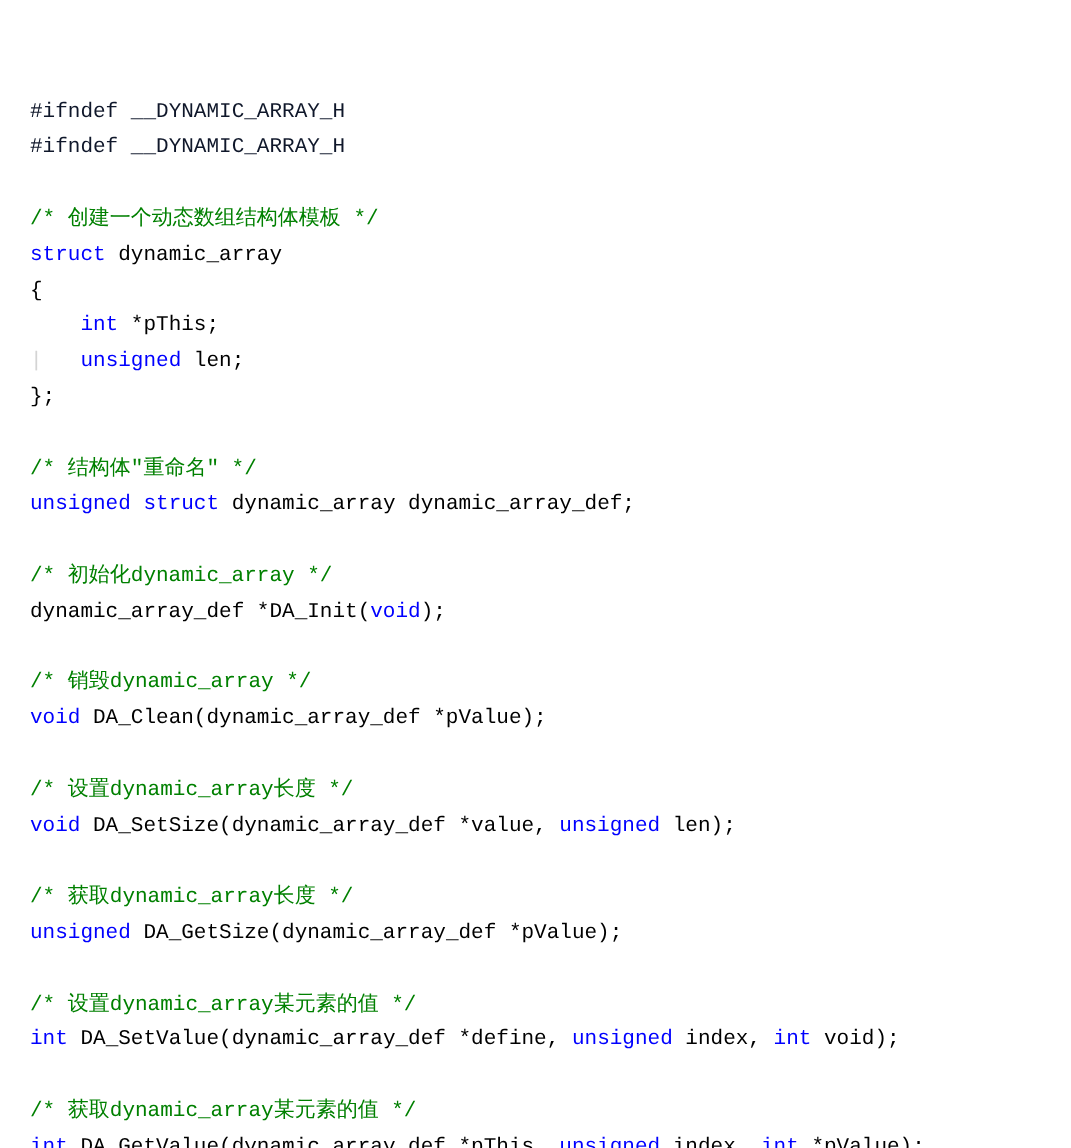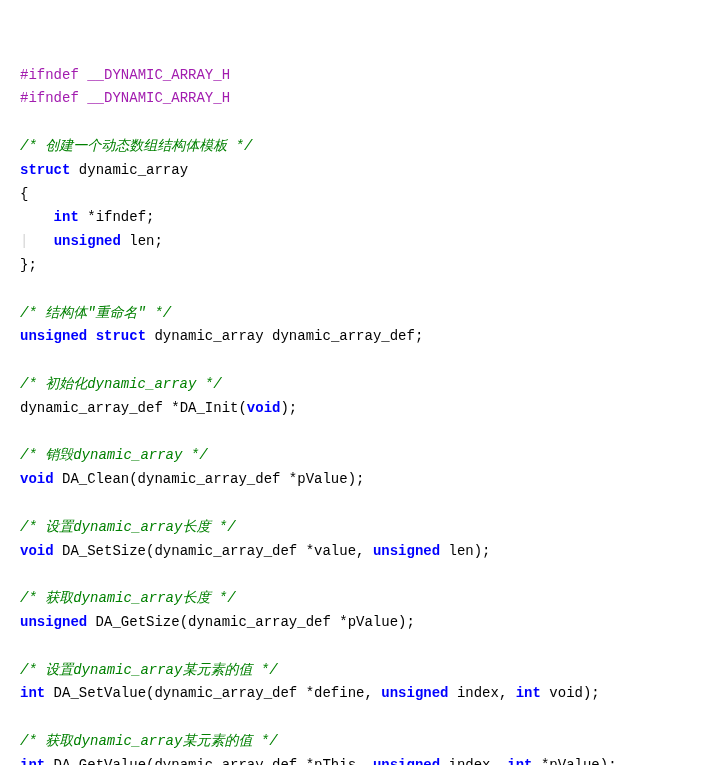--- a/index.html
+++ b/index.html
@@ -5,35 +5,35 @@
     body {
       font-family: Consolas, Monaco, 'Courier New', monospace;
       font-size: 14px;
       line-height: 1.7;
       background: #ffffff;
       margin: 0;
       padding: 16px 20px;
       color: #000000;
       white-space: pre;
     }
-    .preprocessor { color: #a21caf; font-family: Liberation Mono, monospace; }
-    .comment { color: #008000; font-style: italic; }
-    .keyword { color: #0000ff; font-weight: bold; }
+    .preprocessor { color: #0f172a; font-family: Liberation Mono, monospace; }
+    .comment { color: #008000; }
+    .keyword { color: #0000ff; }
     .indent-guide { color: #d4d4d4; }
   </style>
 </head>
 <body>
 
 <div><span class="preprocessor">#ifndef</span><span> </span><span class="preprocessor">__DYNAMIC_ARRAY_H</span>
 <span class="preprocessor">#ifndef</span><span> </span><span class="preprocessor">__DYNAMIC_ARRAY_H</span>
 
 <span class="comment">/* 创建一个动态数组结构体模板 */</span>
 <span class="keyword">struct</span><span> dynamic_array</span>
 <span>{</span>
-<span>    </span><span class="keyword">int</span><span> *ifndef;</span>
+<span>    </span><span class="keyword">int</span><span> *pThis;</span>
 <span class="indent-guide">|</span><span>   </span><span class="keyword">unsigned</span><span> len;</span>
 <span>};</span>
 
 <span class="comment">/* 结构体"重命名" */</span>
 <span class="keyword">unsigned</span><span> </span><span class="keyword">struct</span><span> dynamic_array dynamic_array_def;</span>
 
 <span class="comment">/* 初始化dynamic_array */</span>
 <span>dynamic_array_def *DA_Init(</span><span class="keyword">void</span><span>);</span>
 
 <span class="comment">/* 销毁dynamic_array */</span>

